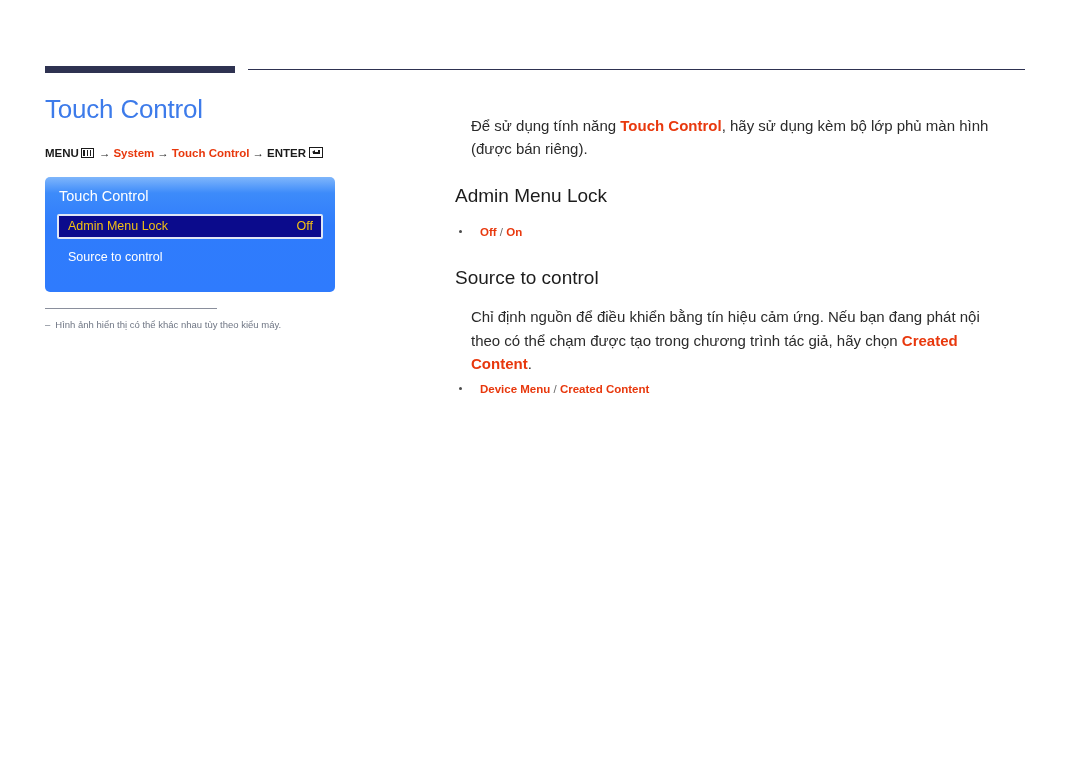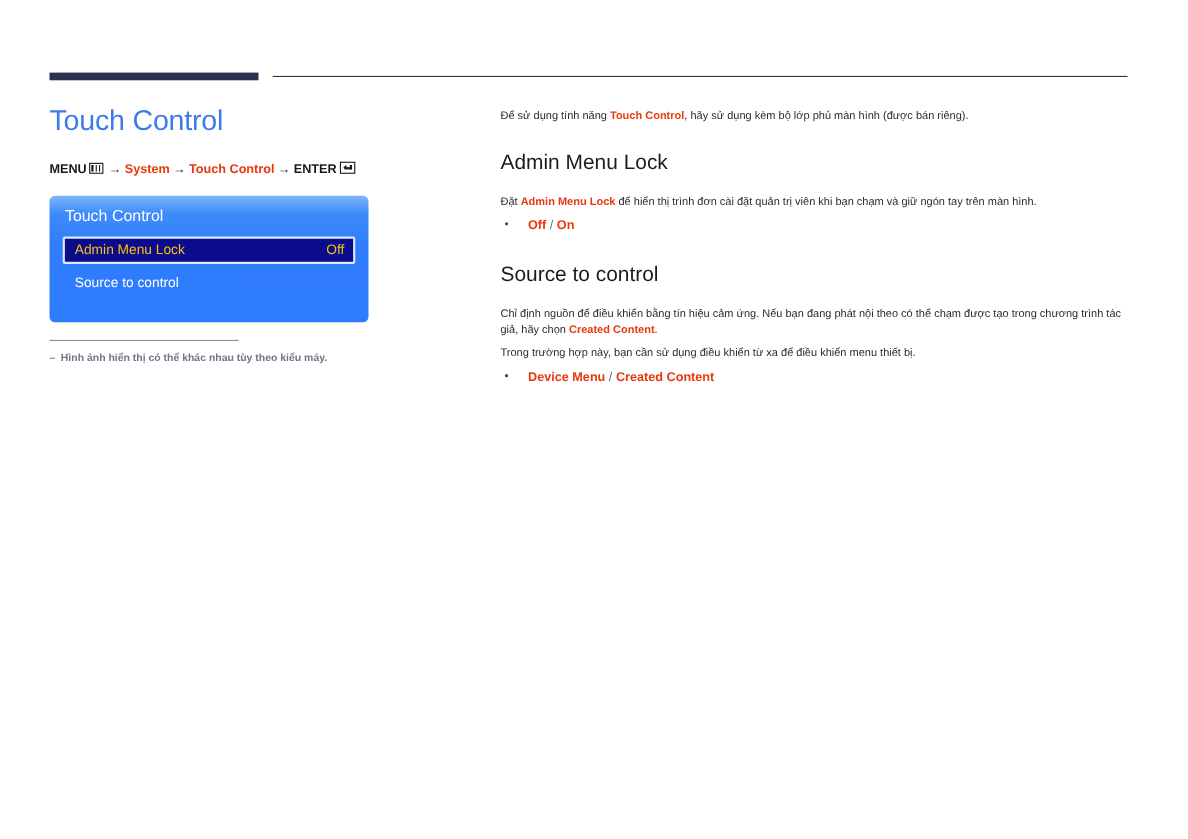--- a/index.html
+++ b/index.html
@@ -172,21 +172,20 @@
   #osd-row-plain span {
     color: #ffffff;
     font-size: 12.5px;
     line-height: 1;
   }
 
   
   #footnote-wrap {
     margin-top: 16px;
     width: 290px;
-    font-weight: bold;
   }
   #footnote-rule {
     width: 172px;
     height: 1px;
     background: #8a8f9c;
     margin-bottom: 9px;
   }
   #footnote-text {
     font-size: 9.5px;
     color: #6f7684;
@@ -196,24 +195,24 @@
   #footnote-text .dash { margin-right: 5px; }
 
   
   #right-col {
     position: absolute;
     left: 455px;
     top: 98px;
     width: 570px;
   }
   .body-text {
-    font-size: 10px;
+    font-size: 15px;
     line-height: 1.55;
     color: #2b2b2b;
-    margin: 0;
+    margin: 16px;
   }
   .red { color: #e8380d; font-weight: bold; }
   .sec-heading {
     font-size: 19px;
     font-weight: 400;
     color: #1c1c1c;
     margin: 0;
     line-height: 1.2;
   }
   #intro-para { margin-bottom: 24px; }
@@ -277,31 +276,29 @@
   </div>
 
 </div>
 
 <div id="right-col">
 
   <p id="intro-para" class="body-text"><span>Để sử dụng tính năng </span><span class="red">Touch Control</span><span>, hãy sử dụng kèm bộ lớp phủ màn hình (được bán riêng).</span></p>
 
   <h2 id="admin-heading" class="sec-heading">Admin Menu Lock</h2>
 
-  <p id="admin-para" class="body-text"><span>Đặt </span><span class="red">Admin Menu Lock</span><span> để hiển thị trình đơn cài đặt quản trị viên khi bạn chạm và giữ ngón tay trên màn hình.</span></p>
 
   <div class="bullet-line">
     <span class="bullet-dot"></span>
     <span><span class="red">Off</span><span class="slash"> / </span><span class="red">On</span></span>
   </div>
 
   <h2 id="source-heading" class="sec-heading">Source to control</h2>
 
   <p id="source-para-1" class="body-text"><span>Chỉ định nguồn để điều khiển bằng tín hiệu cảm ứng. Nếu bạn đang phát nội theo có thể chạm được tạo trong chương trình tác giả, hãy chọn </span><span class="red">Created Content</span><span>.</span></p>
 
-  <p id="source-para-2" class="body-text">Trong trường hợp này, bạn cần sử dụng điều khiển từ xa để điều khiển menu thiết bị.</p>
 
   <div class="bullet-line">
     <span class="bullet-dot"></span>
     <span><span class="red">Device Menu</span><span class="slash"> / </span><span class="red">Created Content</span></span>
   </div>
 
 </div>
 
 </body></html>

